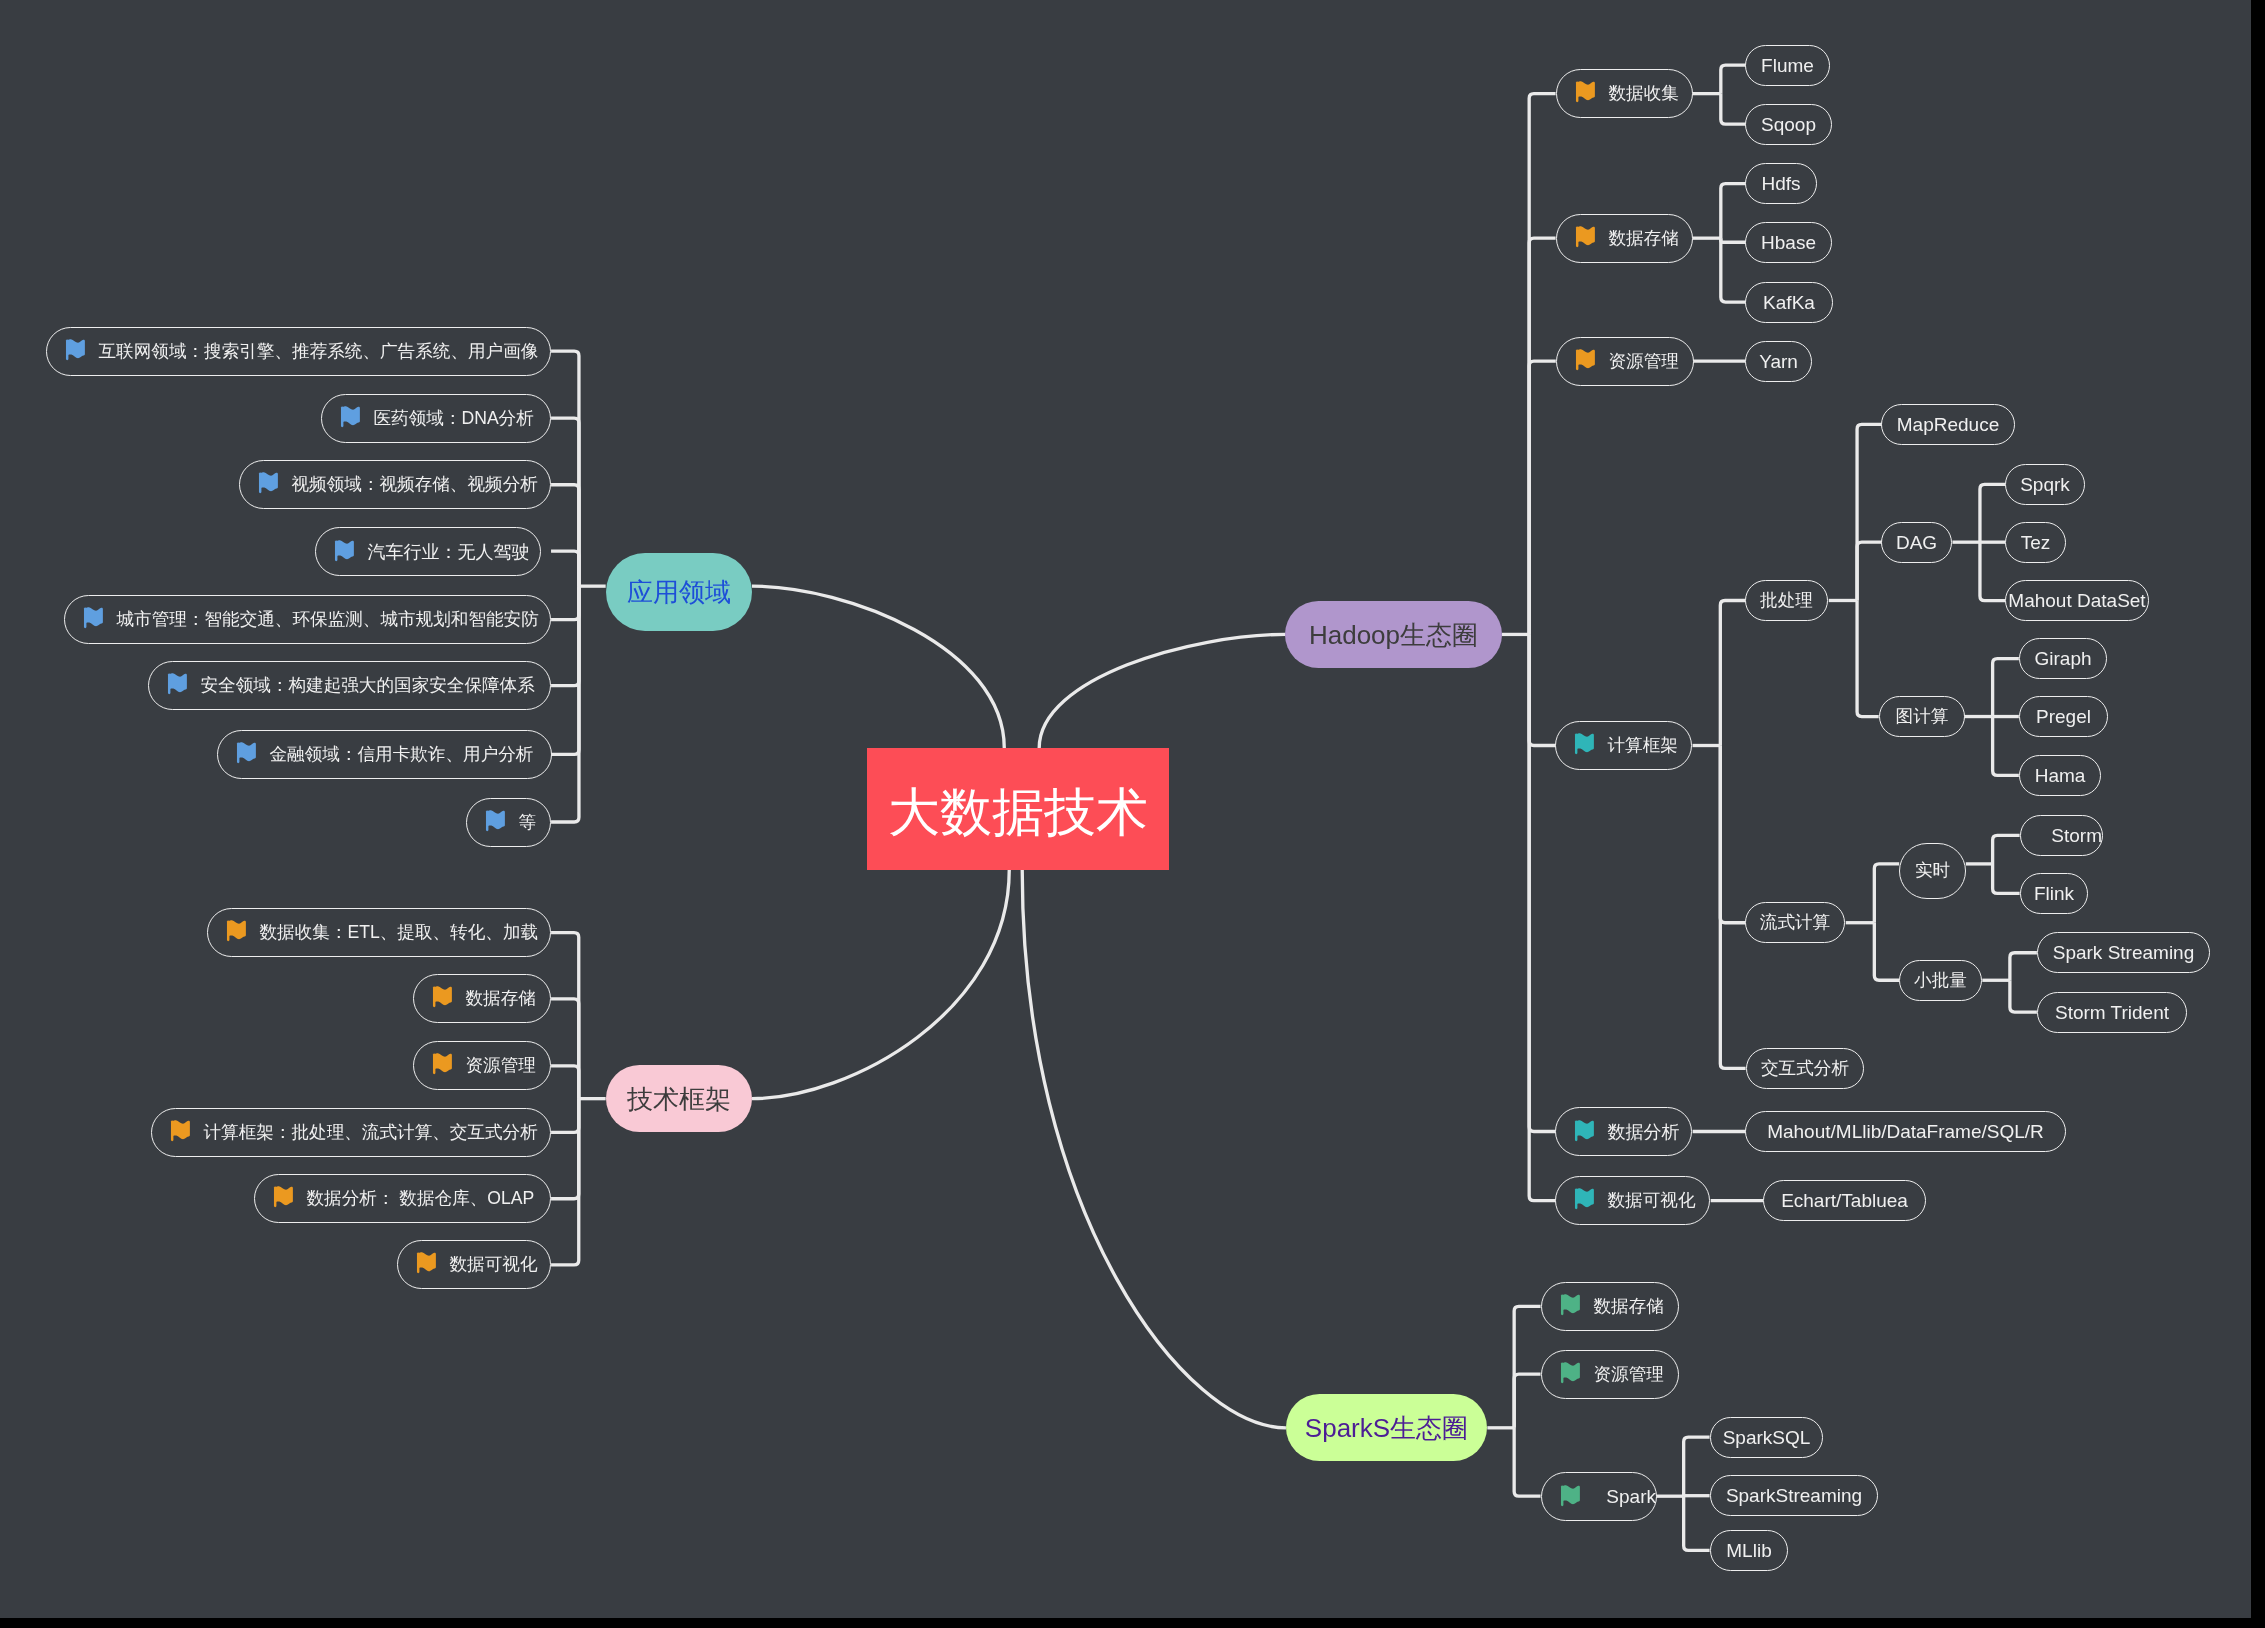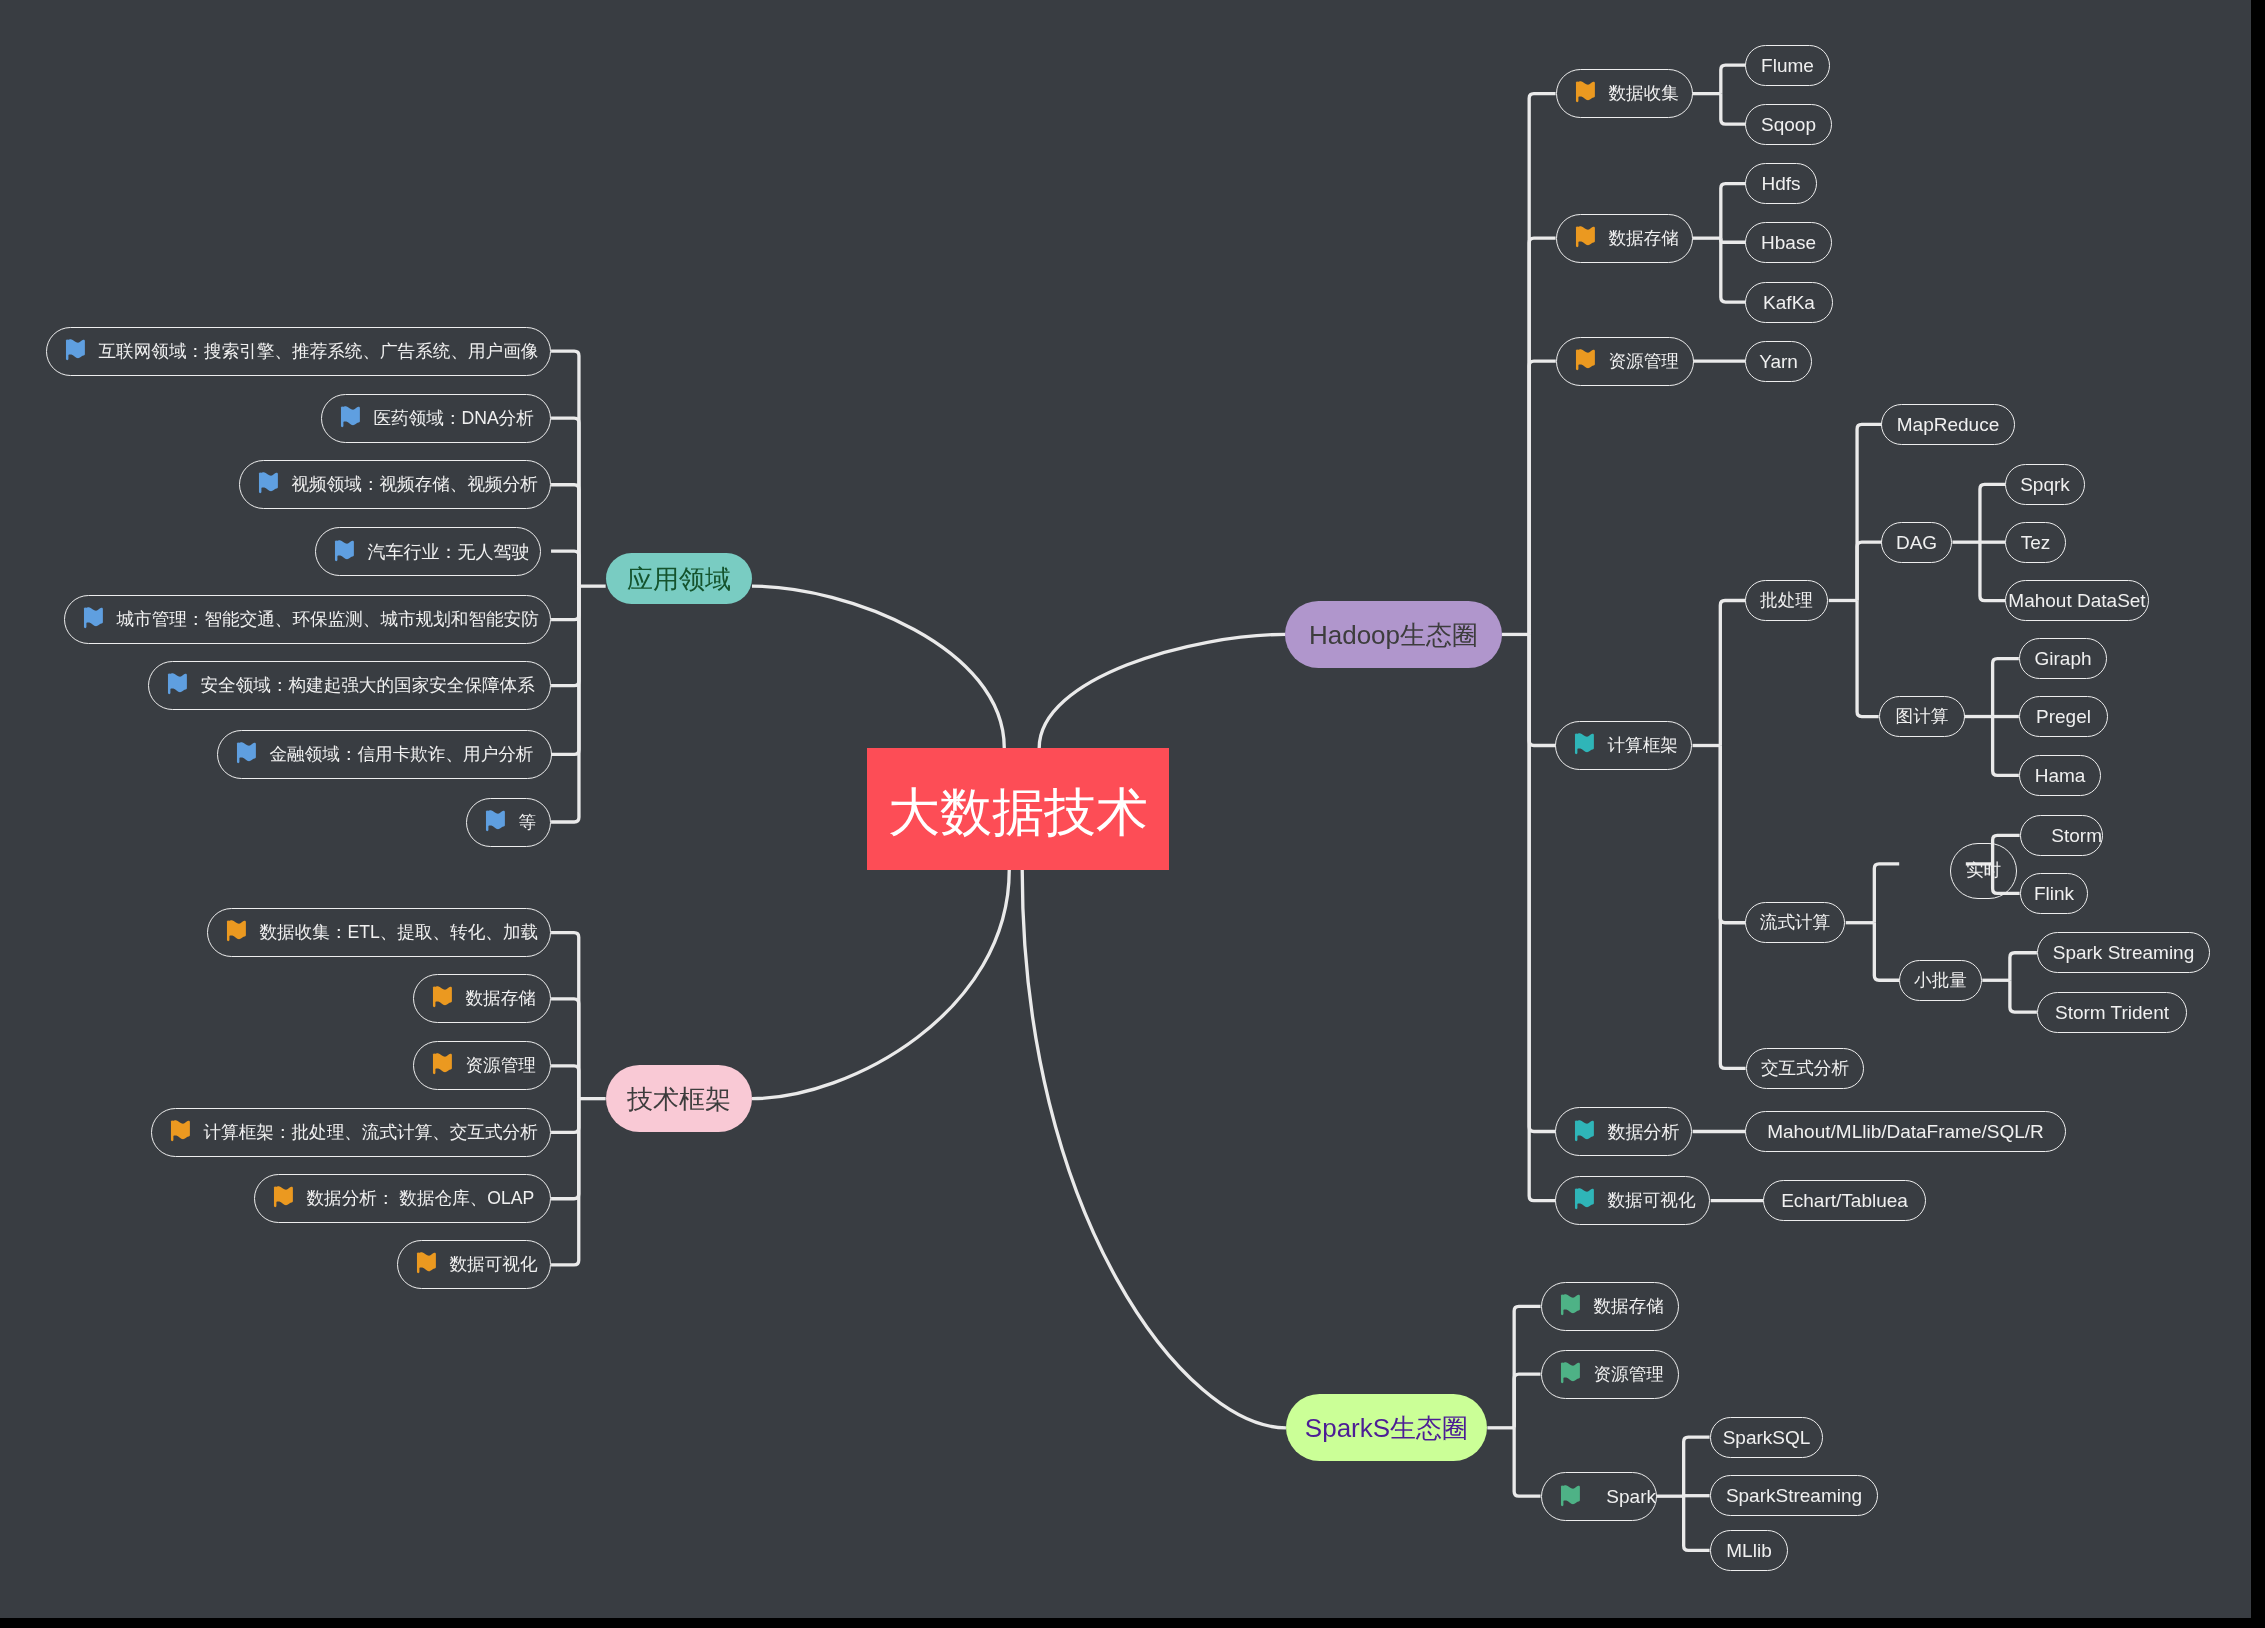--- a/index.html
+++ b/index.html
@@ -92,21 +92,21 @@
         <path d="M1726.3 1534.1 L1726.3 1584.9 Q1726.3 1589.7 1731.1 1589.7 L1752.9 1589.7" fill="none" stroke="#eaeaea" stroke-width="3.4" stroke-linecap="butt"></path>
         <path d="M1029.7 767 C1029.7 664.08 869.306 601 771 601" fill="none" stroke="#eaeaea" stroke-width="3.4" stroke-linecap="butt"></path>
         <path d="M1065.5 767 C1065.5 694.77 1222.05 650.5 1318 650.5" fill="none" stroke="#eaeaea" stroke-width="3.4" stroke-linecap="butt"></path>
         <path d="M1034.8 892 C1034.8 1037.3899999999999 871.2439999999999 1126.5 771 1126.5" fill="none" stroke="#eaeaea" stroke-width="3.4" stroke-linecap="butt"></path>
         <path d="M1048.1 892 C1048.1 1246.6399999999999 1215.748 1464 1318.5 1464" fill="none" stroke="#eaeaea" stroke-width="3.4" stroke-linecap="butt"></path>
       </svg>
     <div id="nodes">
       <div class="node rect" style="left:867px;top:748px;width:302px;height:122px;font-size:52px;background:#fd4d56;color:#ffffff;">
         <span class="lbl">大数据技术</span>
       </div>
-      <div class="node fill" style="left:606px;top:553px;width:146px;height:51px;font-size:26px;background:#79ccc2;color:#14532d;">
+      <div class="node fill" style="left:606px;top:553px;width:146px;height:78px;font-size:26px;background:#79ccc2;color:#1d4ed8;">
         <span class="lbl">应用领域</span>
       </div>
       <div class="node fill" style="left:606px;top:1065px;width:146px;height:67px;font-size:26px;background:#f9c9d5;color:#3d3d3d;">
         <span class="lbl">技术框架</span>
       </div>
       <div class="node fill" style="left:1285px;top:601px;width:217px;height:67px;font-size:26px;background:#b096cc;color:#3d3d3d;">
         <span class="lbl">Hadoop生态圈</span>
       </div>
       <div class="node fill" style="left:1286px;top:1394px;width:201px;height:67px;font-size:26px;background:#cbff97;color:#4c1d95;">
         <span class="lbl">SparkS生态圈</span>
@@ -304,21 +304,21 @@
       </div>
       <div class="node pill" style="left:2019px;top:638px;width:88px;height:41px;font-size:19px;">
         <span class="lbl">Giraph</span>
       </div>
       <div class="node pill" style="left:2019px;top:696px;width:89px;height:41px;font-size:19px;">
         <span class="lbl">Pregel</span>
       </div>
       <div class="node pill" style="left:2019px;top:755px;width:82px;height:41px;font-size:19px;">
         <span class="lbl">Hama</span>
       </div>
-      <div class="node pill" style="left:1950px;top:843px;width:67px;height:56px;font-size:17.6px;">
+      <div class="node pill" style="left:1899px;top:843px;width:67px;height:56px;font-size:17.6px;">
         <span class="lbl">实时</span>
       </div>
       <div class="node pill" style="left:1899px;top:960px;width:83px;height:41px;font-size:17.6px;">
         <span class="lbl">小批量</span>
       </div>
       <div class="node pill" style="left:2020px;top:815px;width:83px;height:41px;font-size:19px;justify-content:flex-end;">
         <span class="lbl">Storm</span>
       </div>
       <div class="node pill" style="left:2020px;top:873px;width:68px;height:41px;font-size:19px;">
         <span class="lbl">Flink</span>

